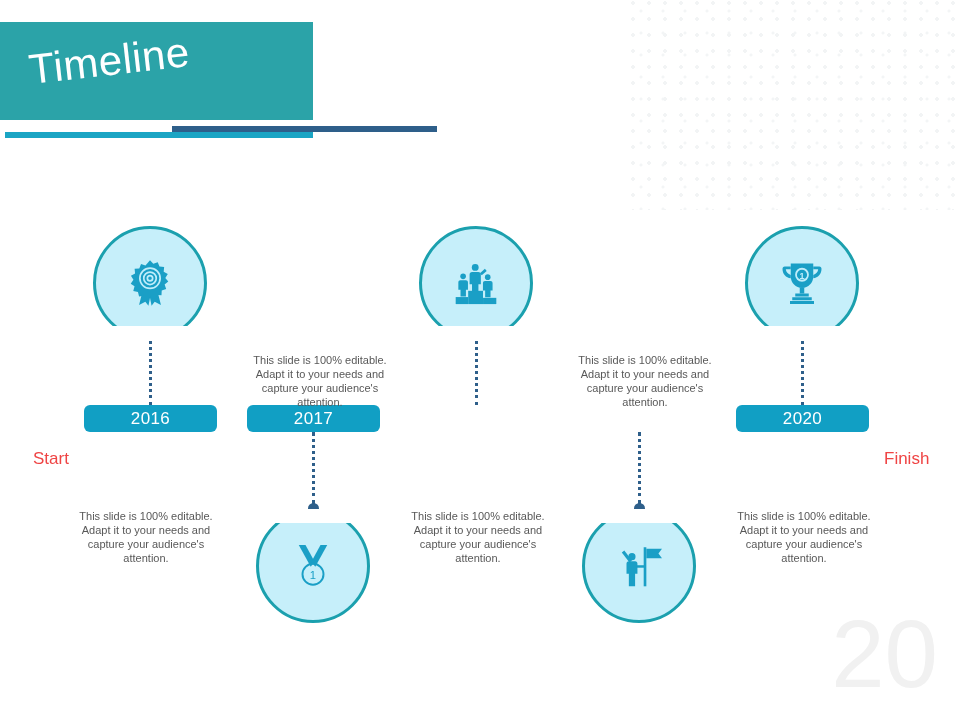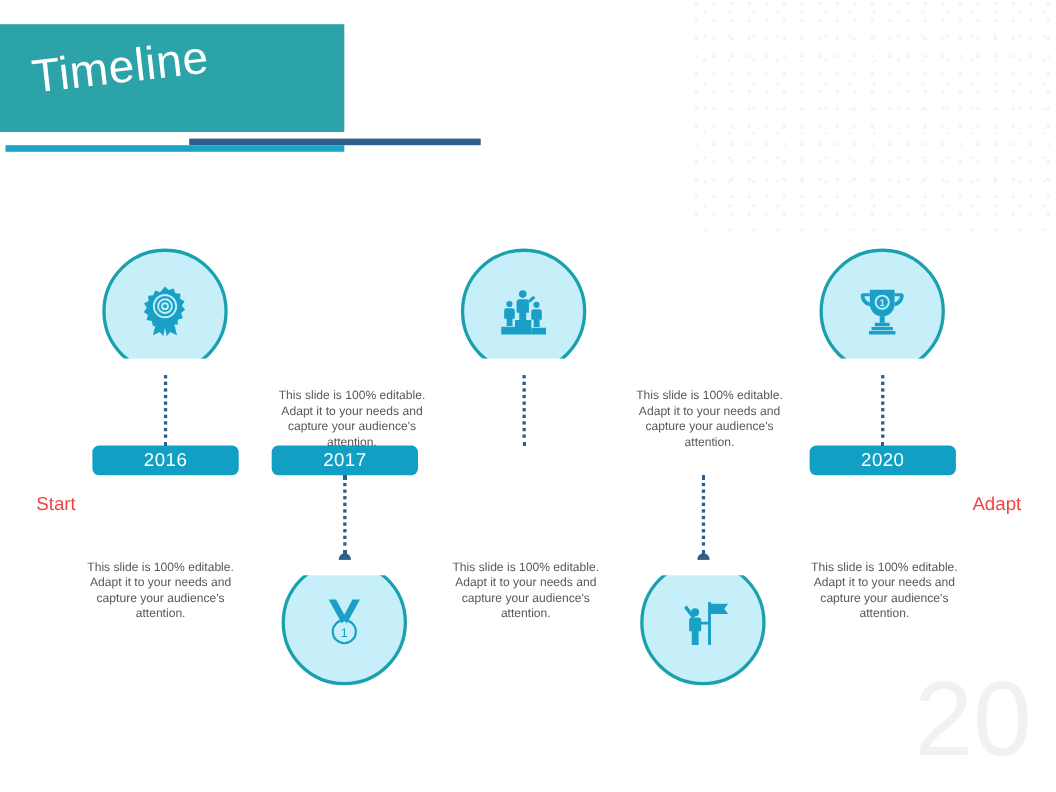--- a/index.html
+++ b/index.html
@@ -169,21 +169,21 @@
 <div id="slide">
 
   <div class="texture"></div>
 
   <div class="header-box"></div>
   <div class="header-title">Timeline</div>
   <div class="bar-navy"></div>
   <div class="bar-teal"></div>
 
   <div class="axis-label start">Start</div>
-  <div class="axis-label finish">Adapt</div>
+  <div class="axis-label finish">Finish</div>
 
   <div class="pill" style="left:84px">2016</div>
   <div class="pill" style="left:247px">2017</div>
   <div class="pill" style="left:736px">2020</div>
 
   <div class="node-dot" style="left:145px; top:317px;"></div>
   <div class="connector" style="left:149px; top:328px; height:77px;"></div>
 
   <div class="node-dot" style="left:471px; top:317px;"></div>
   <div class="connector" style="left:475px; top:328px; height:77px;"></div>

